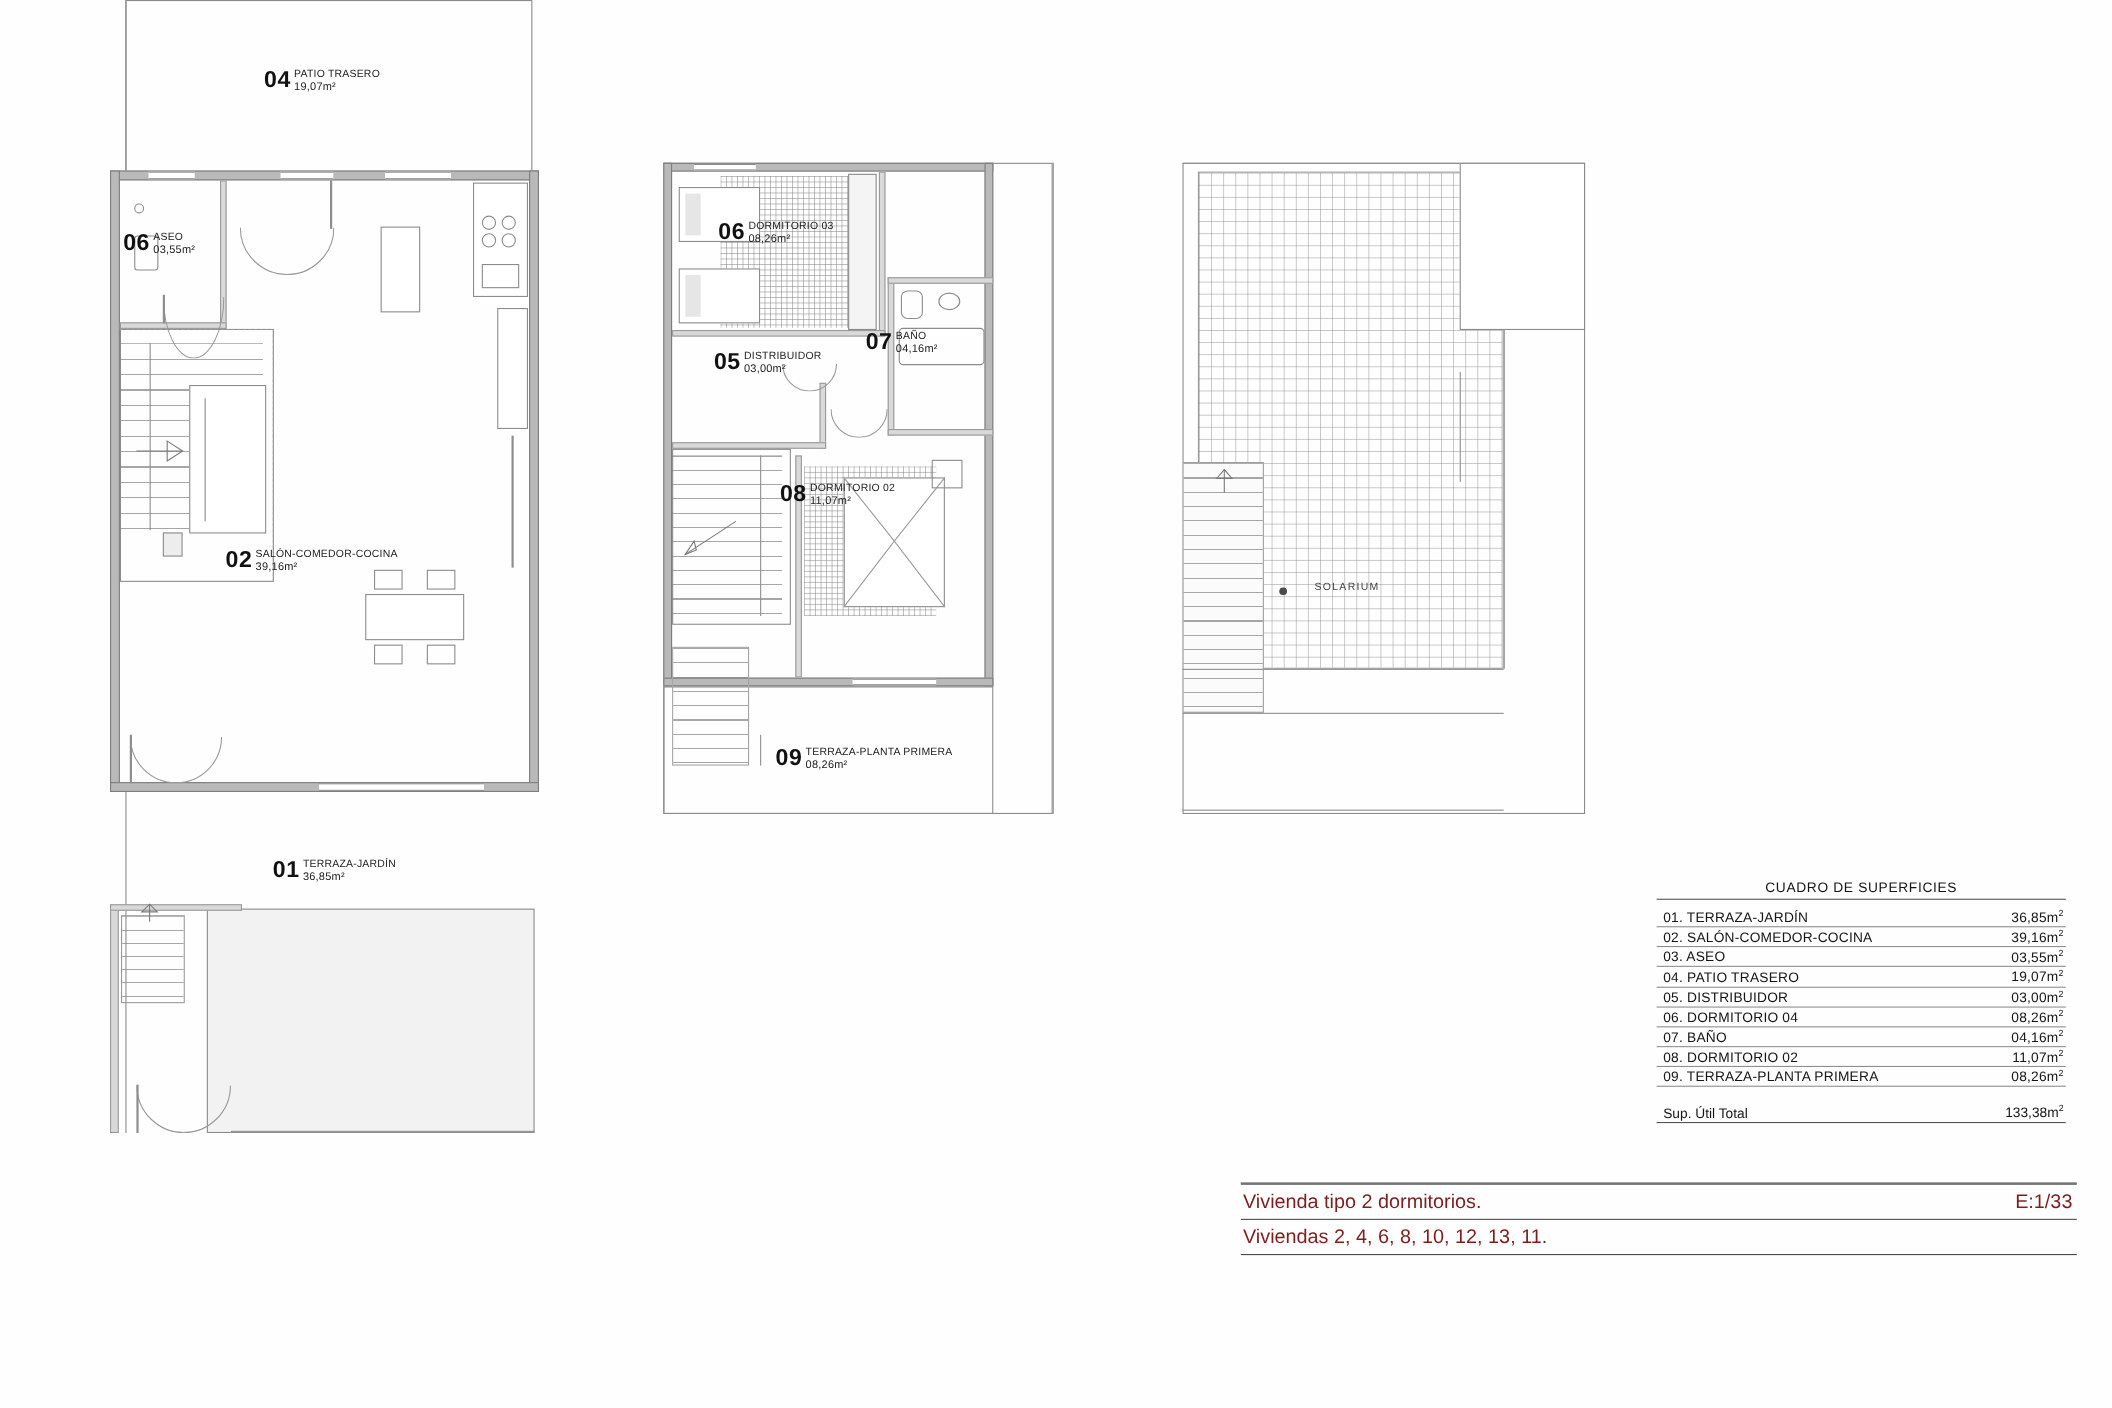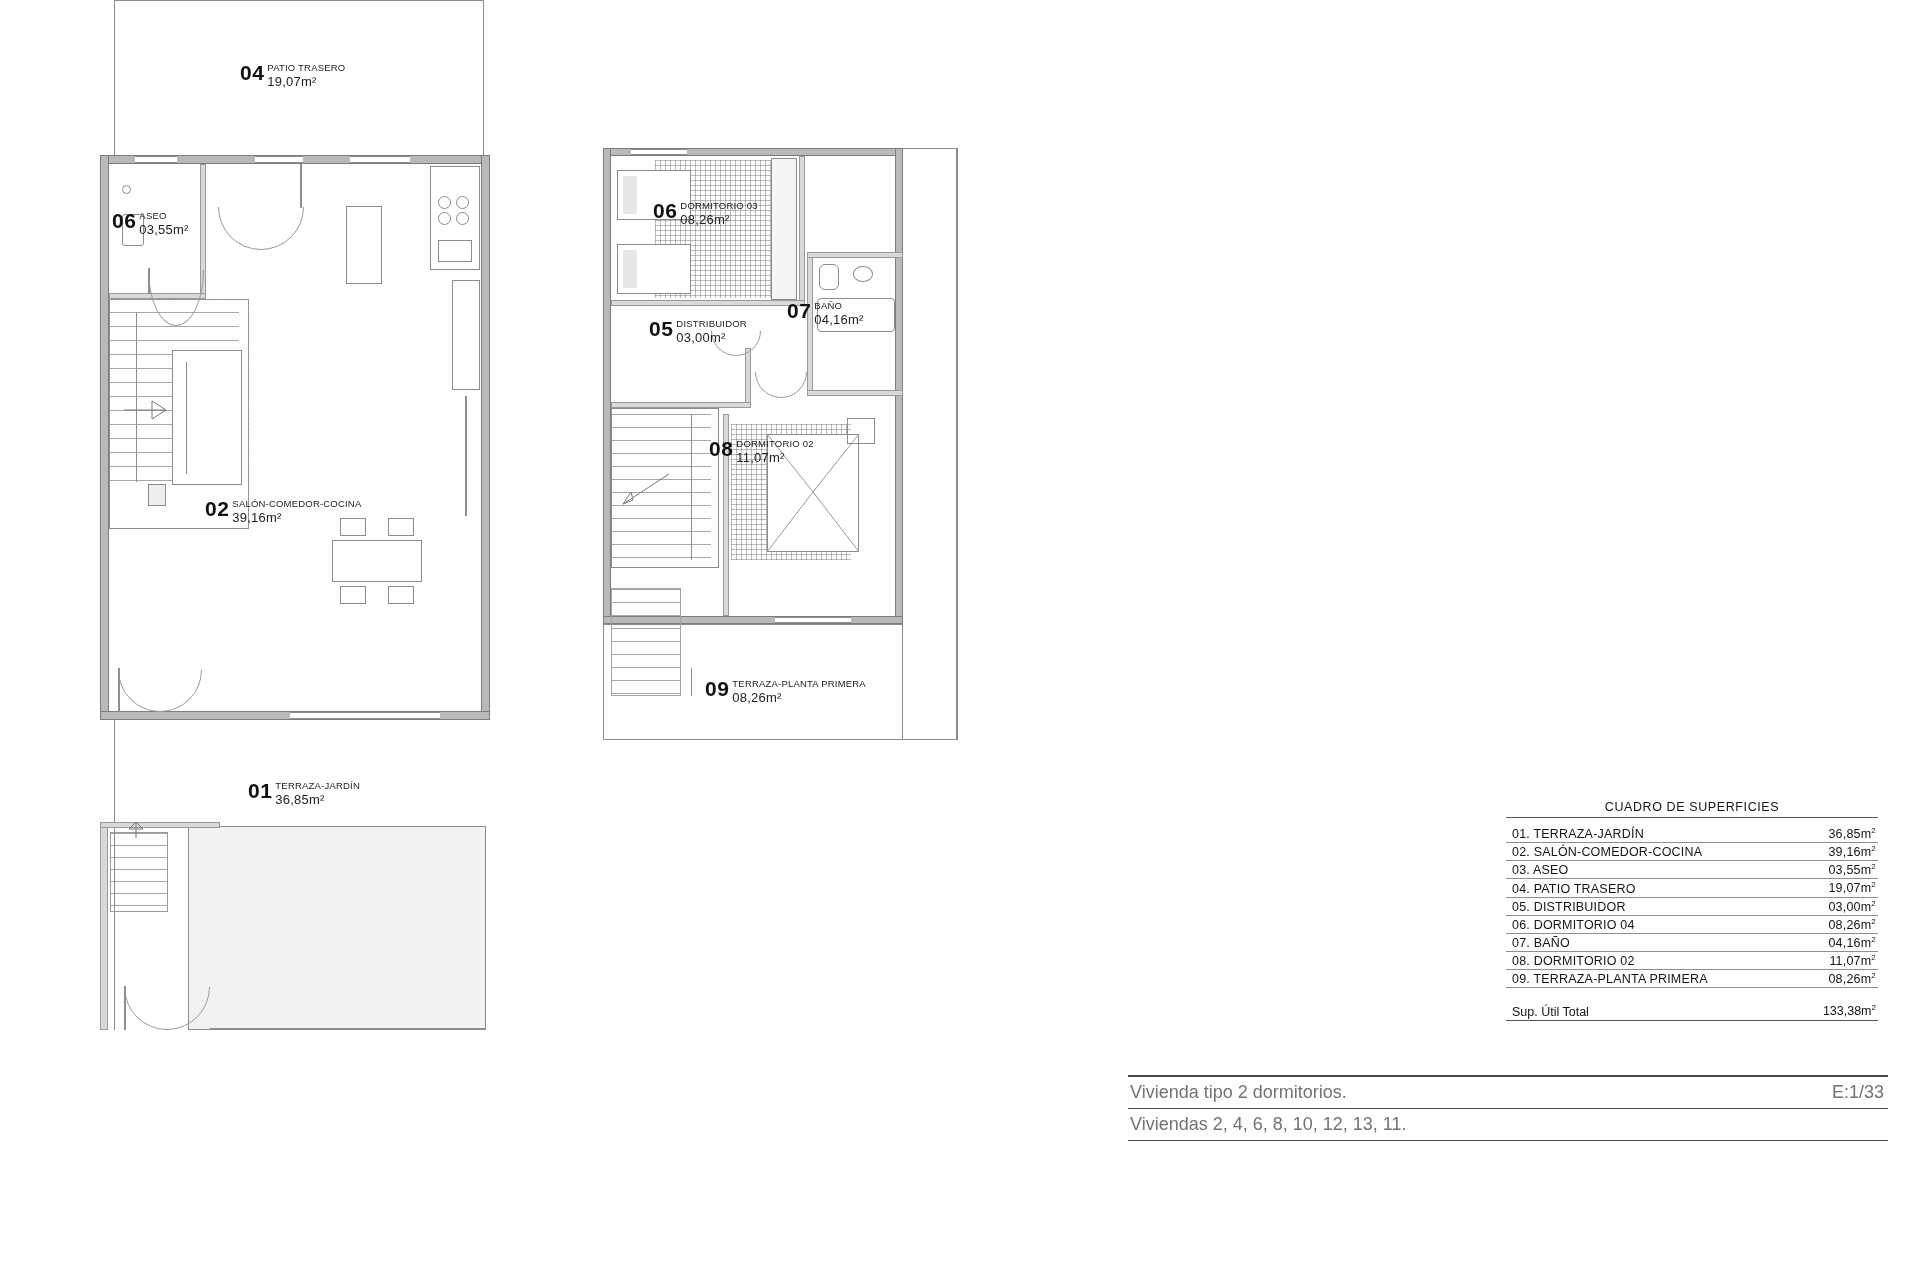--- a/index.html
+++ b/index.html
@@ -83,21 +83,21 @@
   .roomlabel .txt {
     display: inline-block;
     vertical-align: top;
     margin-left: 3px;
     font-size: 9.5px;
     line-height: 1.25;
     letter-spacing: .2px;
     color: #222;
   }
   .roomlabel .txt .nm { display: block; }
-  .roomlabel .txt .ar { display: block; font-size: 13px; }
+  .roomlabel .txt .ar { display: block; font-size: 10px; }
   .solarium-label {
     position: absolute;
     font-size: 9.5px;
     letter-spacing: 1.2px;
     color: #444;
   }
 
   
   .schedule {
     position: absolute;
@@ -150,21 +150,21 @@
     letter-spacing: .3px;
     padding: 7px 0 9px;
     color: #111;
   }
   .tb-line {
     display: flex;
     justify-content: space-between;
     align-items: baseline;
     padding: 5px 4px 5px 2px;
     font-size: 18px;
-    color: #737373;
+    color: #7f1d1d;
     border-top: 1px solid #4a4a4a;
   }
   .tb-line.last { border-bottom: 1px solid #4a4a4a; }
 
   
   .sofa, .bed, .table, .counter {
     position: absolute;
     border: 1px solid #8c8c8c;
     box-sizing: border-box;
     background: #ffffff;
@@ -339,20 +339,41 @@
       <span class="num">07</span><span class="txt"><span class="nm">BAÑO</span><span class="ar">04,16m²</span></span>
     </div>
     <div class="roomlabel" style="left:114px; top:290px;">
       <span class="num">08</span><span class="txt"><span class="nm">DORMITORIO 02</span><span class="ar">11,07m²</span></span>
     </div>
     <div class="roomlabel" style="left:110px; top:530px;">
       <span class="num">09</span><span class="txt"><span class="nm">TERRAZA-PLANTA PRIMERA</span><span class="ar">08,26m²</span></span>
     </div>
   </div>
 
+  <div class="plan" style="left:1075px; top:148px; width:400px; height:600px;">
+    <div class="outline" style="left:0px; top:0px; width:366px; height:592px;"></div>
+    <div class="thinline" style="left:0px; top:0px; width:366px; height:1px;"></div>
+
+    <div class="tile" style="left:14px; top:8px; width:278px; height:452px; border:1px solid #9a9a9a;"></div>
+    <div class="outline fillwhite" style="left:252px; top:0px; width:114px; height:152px;"></div>
+    <div class="thinline" style="left:292px; top:152px; width:1px; height:308px;"></div>
+    <div class="thinline" style="left:252px; top:190px; width:1px; height:100px;"></div>
+
+    <div style="position:absolute;left:0px;top:272px;width:74px;height:228px;background-image:repeating-linear-gradient(to bottom, rgba(130,130,130,.7) 0 1px, transparent 1px 13px);border:1px solid #9f9f9f;box-sizing:border-box;background-color:#fbfbfb;"></div>
+    <svg style="position:absolute;left:10px;top:276px;width:56px;height:26px;">
+      <path d="M28 24 L28 3" stroke="#7a7a7a" stroke-width="1" fill="none"></path>
+      <path d="M21 11 L28 3 L35 11 Z" fill="none" stroke="#7a7a7a" stroke-width="1"></path>
+    </svg>
+    <div class="circle" style="left:88px; top:386px; width:7px; height:7px; background:#4a4a4a; border-color:#4a4a4a;"></div>
+    <div class="thinline" style="left:0px; top:460px; width:292px; height:1px;"></div>
+    <div class="thinline" style="left:0px; top:500px; width:292px; height:1px;"></div>
+    <div class="thinline" style="left:0px; top:588px; width:292px; height:1px;"></div>
+
+    <div class="solarium-label" style="left:120px; top:380px;">SOLARIUM</div>
+  </div>
 
   <div class="schedule">
     <div class="sched-title">CUADRO DE SUPERFICIES</div>
     <div class="sched-rows">
       <div class="sched-row">
         <span>01. TERRAZA-JARDÍN</span>
         <span class="val"><span>36,85m</span><span class="sup">2</span></span>
       </div>
       <div class="sched-row">
         <span>02. SALÓN-COMEDOR-COCINA</span>

